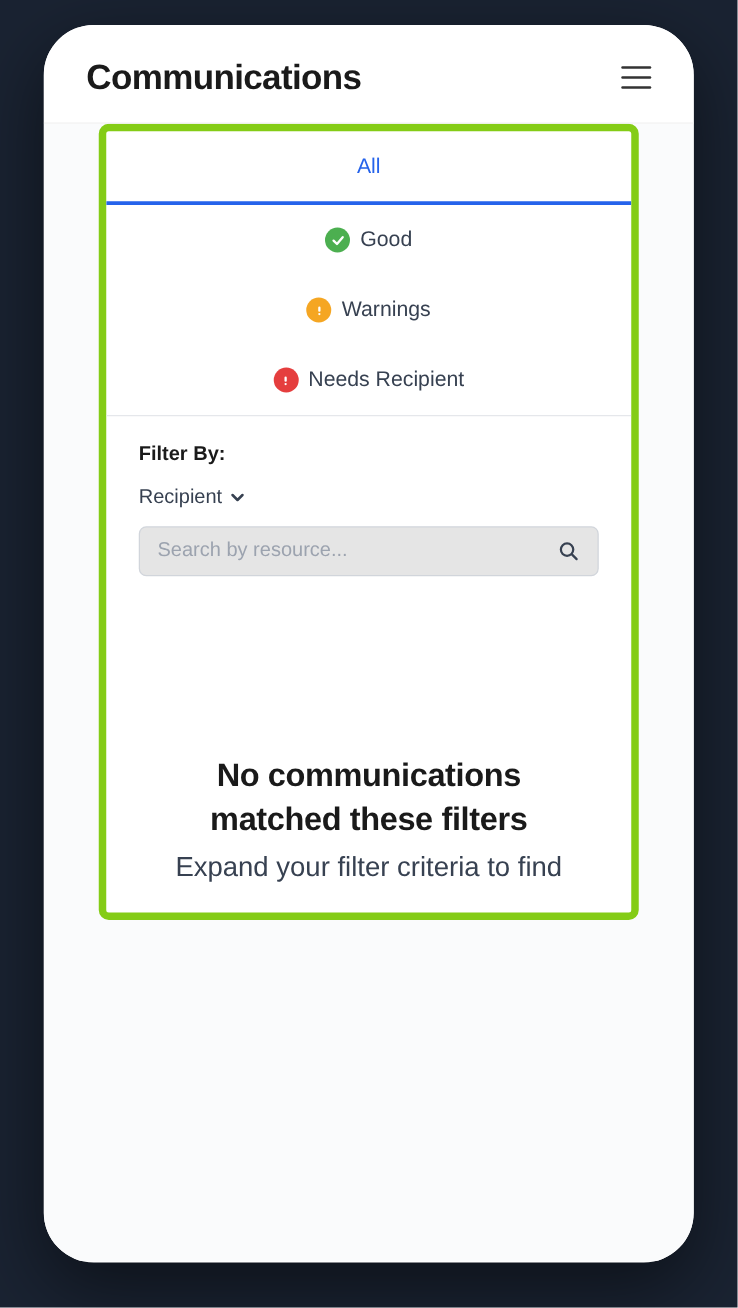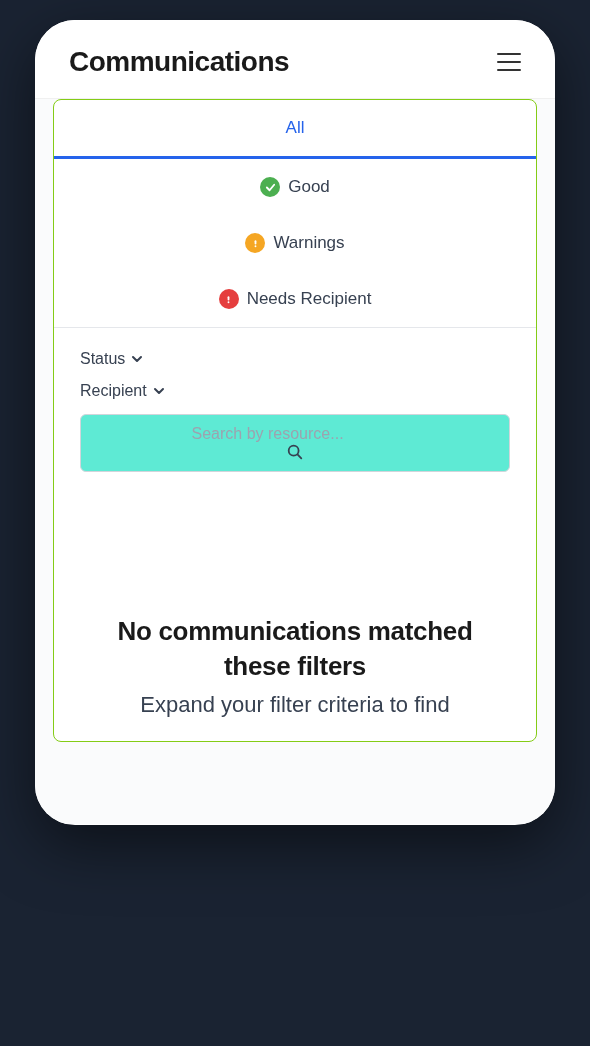--- a/index.html
+++ b/index.html
@@ -11,21 +11,21 @@
       font-family: -apple-system, BlinkMacSystemFont, 'Segoe UI', Helvetica, Arial, sans-serif;
       background: #1a2332;
       display: flex;
       justify-content: center;
       align-items: flex-start;
       min-height: 100vh;
       padding: 20px 0;
     }
     .phone-frame {
       width: 520px;
-      height: 805px;
+      height: 990px;
       background: #fff;
       border-radius: 40px;
       overflow: hidden;
       box-shadow: 0 20px 60px rgba(0,0,0,0.5);
       position: relative;
     }
     .header {
       display: flex;
       justify-content: space-between;
       align-items: center;
@@ -62,23 +62,23 @@
     .page-title {
       font-size: 24px;
       font-weight: 800;
       color: #1a1a1a;
       padding: 30px 34px 20px 34px;
       line-height: 1.3;
       letter-spacing: -0.3px;
     }
     .card {
       background: #fff;
-      border: 1px solid #84cc16;
+      border: 6px solid #84cc16;
       border-radius: 8px;
-      margin: 0 18px;
+      margin: 0 44px;
       overflow: hidden;
     }
     .tabs {
       display: flex;
       flex-direction: column;
     }
     .tab {
       display: flex;
       align-items: center;
       justify-content: center;
@@ -139,22 +139,21 @@
       width: 12px;
       height: 12px;
     }
     .search-box {
       display: flex;
       align-items: center;
       border: 1px solid #d1d5db;
       border-radius: 6px;
       padding: 10px 14px;
       margin-top: 8px;
-      background: #5eead4;
-      flex-direction: column;
+      background: #e5e5e5;
     }
     .search-input {
       flex: 1;
       border: none;
       outline: none;
       font-size: 16px;
       color: #374151;
       background: transparent;
     }
     .search-input::placeholder {
@@ -227,28 +226,23 @@
                 <circle cx="6" cy="9" r="1" fill="white"></circle>
               </svg>
           </span>
           <span>Needs Recipient</span>
         </div>
       </div>
 
       <div class="tabs-bottom-border"></div>
 
       <div class="filter-section">
-
-
-        <div class="filter-dropdown">
-          <span>Status</span>
-          <svg class="chevron-down" viewBox="0 0 12 12" fill="none">
-              <path d="M2 4L6 8L10 4" stroke="#374151" stroke-width="2" stroke-linecap="round" stroke-linejoin="round"></path>
-            </svg>
-        </div>
+        <div class="filter-title">Filter By:</div>
+
+
 
         <div class="filter-dropdown">
           <span>Recipient</span>
           <svg class="chevron-down" viewBox="0 0 12 12" fill="none">
               <path d="M2 4L6 8L10 4" stroke="#374151" stroke-width="2" stroke-linecap="round" stroke-linejoin="round"></path>
             </svg>
         </div>
 
         <div class="search-box">
           <input type="text" class="search-input" placeholder="Search by resource..." style="">

